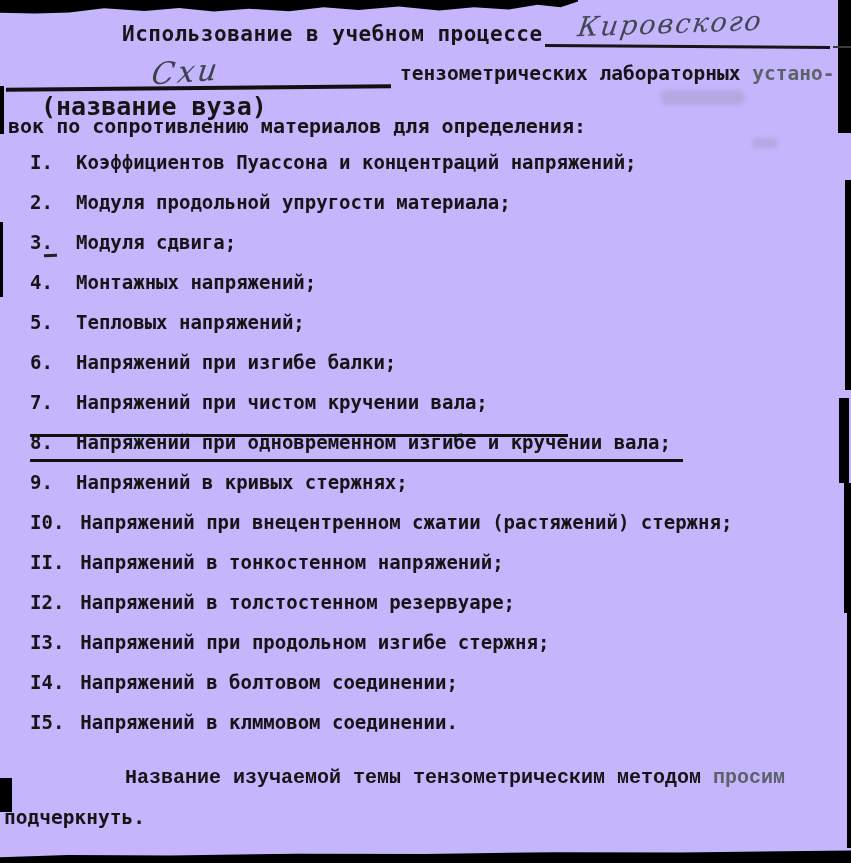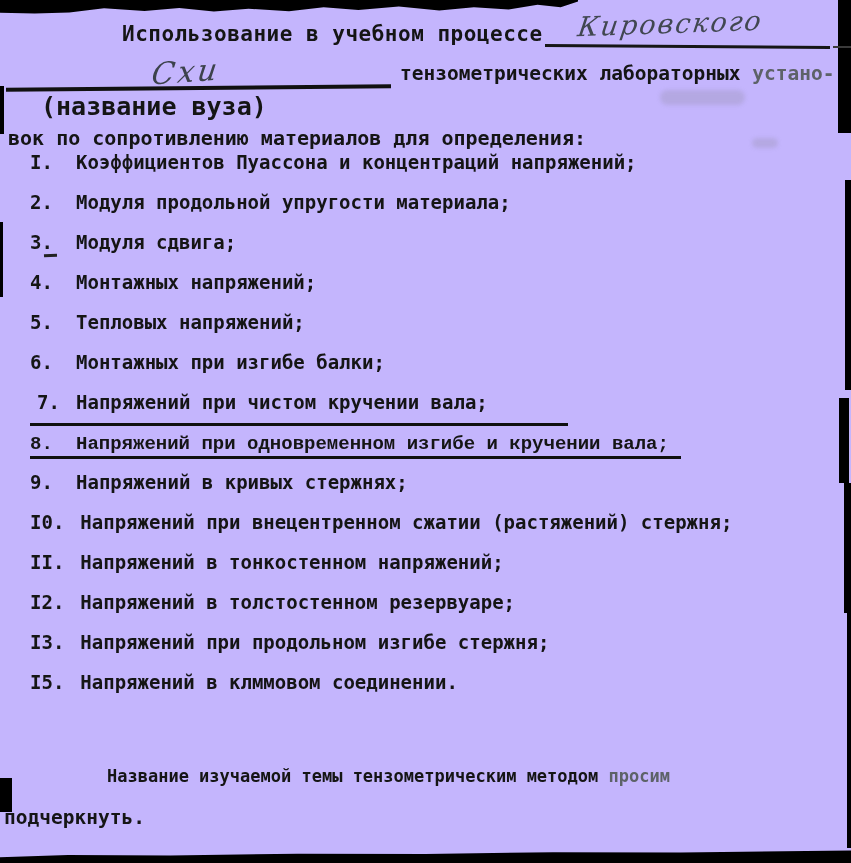--- a/index.html
+++ b/index.html
@@ -38,31 +38,31 @@
   .blank2{position:absolute;left:6px;top:86px;width:385px;height:4px;background:#111;transform:rotate(-.5deg);}
   .hand2{
     position:absolute;left:152px;top:54px;
     font-family:"DejaVu Serif", serif;font-style:italic;font-weight:normal;
     font-size:30px;color:#3c424c;letter-spacing:3px;white-space:nowrap;
     transform:rotate(-4deg) skewX(-12deg);
   }
   .hline2{position:absolute;left:400px;top:62px;font-size:19.5px;white-space:nowrap;}
   .faded{color:#5d6268;}
   .caption{position:absolute;left:41px;top:92px;font-size:25px;white-space:nowrap;}
-  .hline3{position:absolute;left:8px;top:126px;font-size:20px;white-space:nowrap;}
+  .hline3{position:absolute;left:8px;top:114px;font-size:20px;white-space:nowrap;}
   
   .list{position:absolute;left:30px;top:150px;}
   .row{height:40px;font-size:19px;line-height:24px;white-space:nowrap;}
   .row-inner{display:inline-block;}
-  .row-inner.u7{border-bottom:3px solid #101010;padding-right:80px;padding-bottom:9px;text-align:right;}
-  .row-inner.u8{border-bottom:3px solid #101010;padding-right:12px;font-family:Liberation Mono, monospace;}
+  .row-inner.u7{border-bottom:3px solid #101010;padding-right:80px;padding-bottom:20px;}
+  .row-inner.u8{border-bottom:3px solid #101010;padding-right:12px;padding-bottom:5px;}
   .num{display:inline-block;min-width:30px;margin-right:16px;}
   .stray-mark{position:absolute;left:44px;top:254px;width:13px;height:3px;background:#222;transform:rotate(-3deg);}
   
-  .fline1{position:absolute;left:107px;top:766px;font-size:17px;white-space:nowrap;}
+  .fline1{position:absolute;left:125px;top:766px;font-size:20px;white-space:nowrap;font-family:Liberation Mono, monospace;}
   .fline2{position:absolute;left:4px;top:806px;font-size:19.5px;white-space:nowrap;}
 </style>
 </head>
 <body>
 
 <div class="page">
 
   <div class="art top-band"></div>
   <div class="art" style="left:838px;top:0;width:13px;height:133px;"></div>
   <div class="art" style="left:845px;top:180px;width:6px;height:210px;"></div>
@@ -90,28 +90,29 @@
   </div>
   <div class="caption">(название вуза)</div>
   <div class="hline3">вок по сопротивлению материалов для определения:</div>
 
   <div class="list">
     <div class="row"><span class="row-inner"><span class="num">I.</span><span>Коэффициентов Пуассона и концентраций напряжений;</span></span></div>
     <div class="row"><span class="row-inner"><span class="num">2.</span><span>Модуля продольной упругости материала;</span></span></div>
     <div class="row"><span class="row-inner"><span class="num">3.</span><span>Модуля сдвига;</span></span></div>
     <div class="row"><span class="row-inner"><span class="num">4.</span><span>Монтажных напряжений;</span></span></div>
     <div class="row"><span class="row-inner"><span class="num">5.</span><span>Тепловых напряжений;</span></span></div>
-    <div class="row"><span class="row-inner"><span class="num">6.</span><span>Монтажных при изгибе балки;</span></span></div>
+    <div class="row"><span class="row-inner"><span class="num">6.</span><span>Напряжений при изгибе балки;</span></span></div>
     <div class="row"><span class="row-inner u7"><span class="num">7.</span><span>Напряжений при чистом кручении вала;</span></span></div>
     <div class="row"><span class="row-inner u8"><span class="num">8.</span><span>Напряжений при одновременном изгибе и кручении вала;</span></span></div>
     <div class="row"><span class="row-inner"><span class="num">9.</span><span>Напряжений в кривых стержнях;</span></span></div>
     <div class="row"><span class="row-inner"><span class="num">I0.</span><span>Напряжений при внецентренном сжатии (растяжений) стержня;</span></span></div>
     <div class="row"><span class="row-inner"><span class="num">II.</span><span>Напряжений в тонкостенном напряжений;</span></span></div>
     <div class="row"><span class="row-inner"><span class="num">I2.</span><span>Напряжений в толстостенном резервуаре;</span></span></div>
     <div class="row"><span class="row-inner"><span class="num">I3.</span><span>Напряжений при продольном изгибе стержня;</span></span></div>
+    <div class="row"><span class="row-inner"><span class="num">I4.</span><span>Напряжений в болтовом соединении;</span></span></div>
     <div class="row"><span class="row-inner"><span class="num">I5.</span><span>Напряжений в клммовом соединении.</span></span></div>
   </div>
 
   <div class="fline1">
     <span>Название изучаемой темы тензометрическим методом</span>
     <span class="faded">просим</span>
   </div>
   <div class="fline2">подчеркнуть.</div>
 
 </div>

